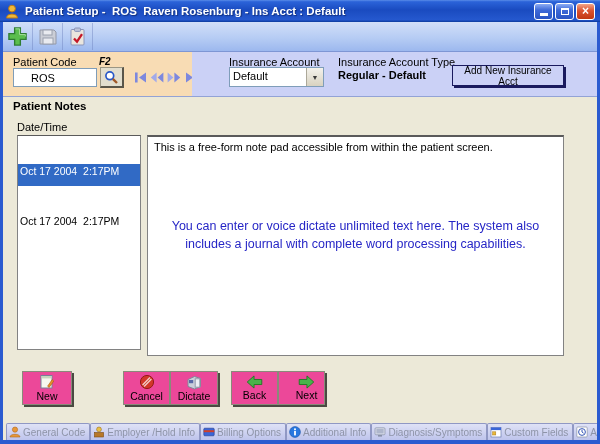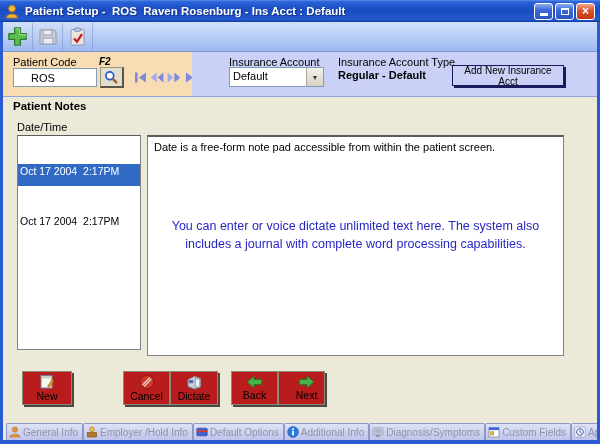--- a/index.html
+++ b/index.html
@@ -61,21 +61,21 @@
     border:1px solid #828282;border-top-color:#5A5A5A;box-sizing:border-box;overflow:hidden;}
   .list-item{height:22px;line-height:14px;font-size:10.5px;padding-left:2px;white-space:pre;margin-top:28px;}
   .list-item.selected{background:#316AC5;color:#fff;}
   .notepad{position:absolute;left:147px;top:135px;width:417px;height:221px;background:#fff;
     border:1px solid #828282;border-top:2px solid #5A5A5A;box-sizing:border-box;}
   .note-intro{padding:4px 6px;font-size:11px;color:#000;}
   .note-highlight{margin-top:60px;text-align:center;color:#2626C6;font-size:12.5px;line-height:1.45;
     white-space:pre-line;padding:0 18px;}
 
   
-  .act-btn{position:absolute;top:371px;height:34px;background:#b91c1c;border:1px solid #8A8A7A;
+  .act-btn{position:absolute;top:371px;height:34px;background:#ec4899;border:1px solid #8A8A7A;
     box-shadow:2px 2px 0 0 #4A4A42;display:flex;flex-direction:column;align-items:center;
     justify-content:center;gap:1px;font-size:10.5px;box-sizing:border-box;
     font-family:"Liberation Sans",sans-serif;}
   .act-btn span{line-height:1;}
 
   
   .tabbar{position:absolute;left:3px;right:3px;bottom:4px;height:21px;background:#ECE9D8;
     display:flex;align-items:flex-end;padding-left:3px;box-sizing:border-box;}
   .tab{height:17px;display:flex;align-items:center;gap:2px;padding:0 4px 0 2px;
     background:linear-gradient(180deg,#DFE2F6 0%,#BEC4EC 100%);border:1px solid #9098C4;border-bottom:none;
@@ -186,21 +186,21 @@
 
   <span class="section-title">Patient Notes</span>
   <span class="list-label">Date/Time</span>
 
   <div class="datetime-list">
     <div class="list-item selected">Oct 17 2004  2:17PM</div>
     <div class="list-item">Oct 17 2004  2:17PM</div>
   </div>
 
   <div class="notepad">
-    <div class="note-intro">Date is a free-form note pad accessible from within the patient screen.</div>
+    <div class="note-intro">This is a free-form note pad accessible from within the patient screen.</div>
     <div class="note-highlight">You can enter or voice dictate unlimited text here.  The system also
 includes a journal with complete word processing capabilities.</div>
   </div>
 
   <button class="act-btn" style="left:22px;width:50px;">
     <svg width="16" height="16" viewBox="0 0 16 16">
       <rect x="2" y="1.5" width="11" height="12.5" fill="#F7F7EF" stroke="#788098"></rect>
       <rect x="2.5" y="2" width="10" height="2.4" fill="#C6D6BE"></rect>
       <path d="M8.6 12.2 L13.2 5.6 L14.8 7.1 L10.2 13.4 z" fill="#E89028" stroke="#A85810" stroke-width="0.6"></path>
     </svg>
@@ -235,35 +235,35 @@
     </svg>
     <span>Next</span>
   </button>
 
   <div class="tabbar">
     <div class="tab">
       <svg width="12" height="12" viewBox="0 0 12 12">
         <circle cx="6" cy="3.6" r="2.6" fill="#E89838" stroke="#B06818" stroke-width="0.6"></circle>
         <path d="M1 11 C1 7.4 11 7.4 11 11 z" fill="#E89838" stroke="#B06818" stroke-width="0.6"></path>
       </svg>
-      <span>General Info</span>
+      <span>General Code</span>
     </div>
     <div class="tab">
       <svg width="12" height="12" viewBox="0 0 12 12">
         <circle cx="6" cy="3.4" r="2.4" fill="#E8C048" stroke="#9A7020" stroke-width="0.6"></circle>
         <rect x="1.5" y="6.5" width="9" height="4.5" fill="#B87828" stroke="#7A4A12" stroke-width="0.6"></rect>
       </svg>
       <span>Employer /Hold Info</span>
     </div>
     <div class="tab">
       <svg width="12" height="12" viewBox="0 0 12 12">
         <rect x="0.8" y="2.2" width="10.4" height="7.6" rx="1" fill="#3A66D8" stroke="#20388A" stroke-width="0.6"></rect>
         <rect x="0.8" y="4.2" width="10.4" height="2" fill="#D04028"></rect>
       </svg>
-      <span>Default Options</span>
+      <span>Billing Options</span>
     </div>
     <div class="tab">
       <svg width="12" height="12" viewBox="0 0 12 12">
         <circle cx="6" cy="6" r="5.4" fill="#2878E0" stroke="#1850A8" stroke-width="0.6"></circle>
         <rect x="5.1" y="2.4" width="1.8" height="1.8" fill="#fff"></rect>
         <rect x="5.1" y="5" width="1.8" height="4.4" fill="#fff"></rect>
       </svg>
       <span>Additional Info</span>
     </div>
     <div class="tab">

